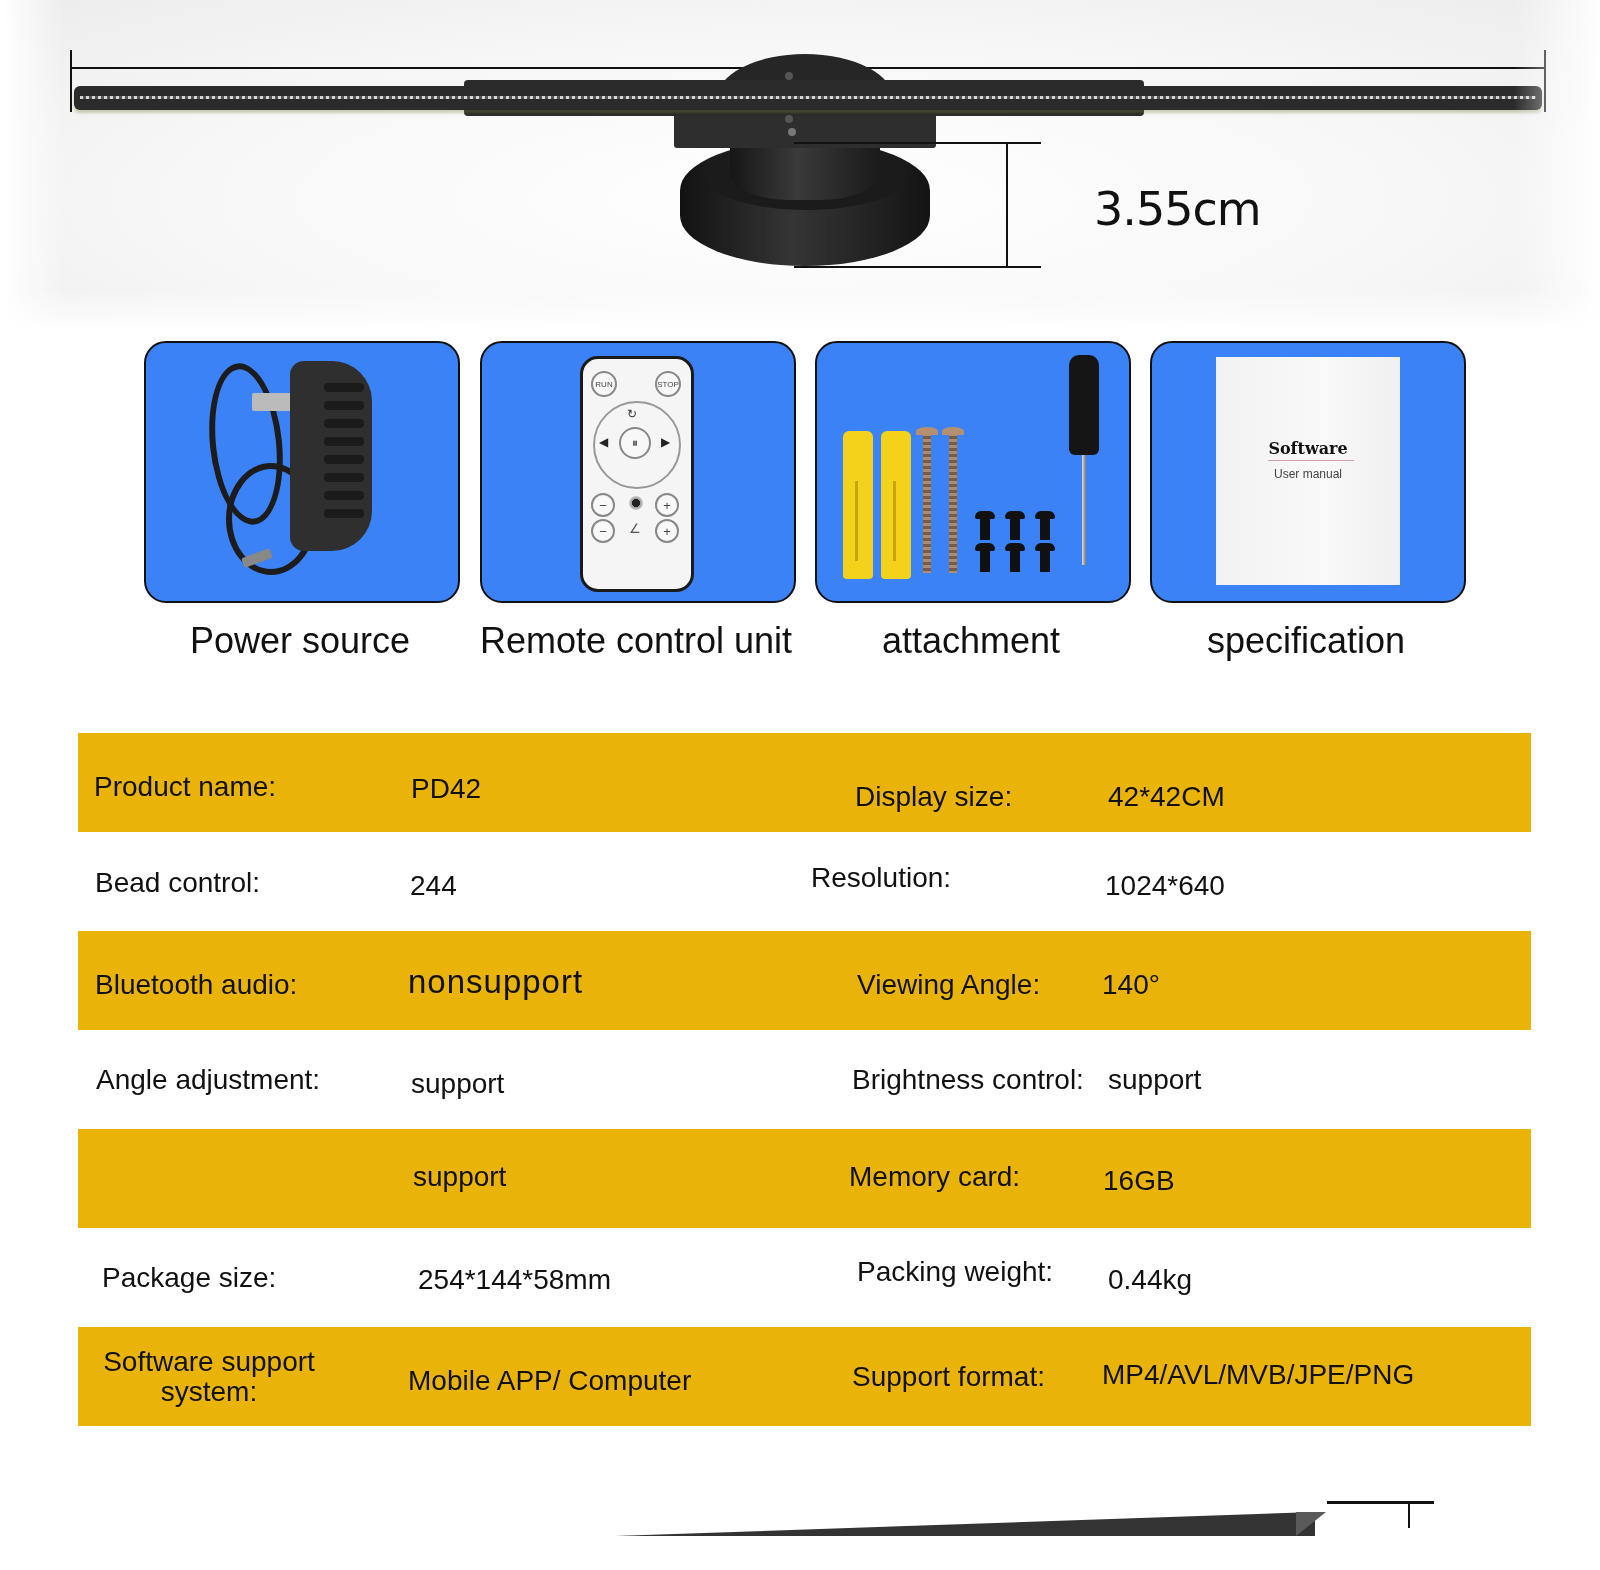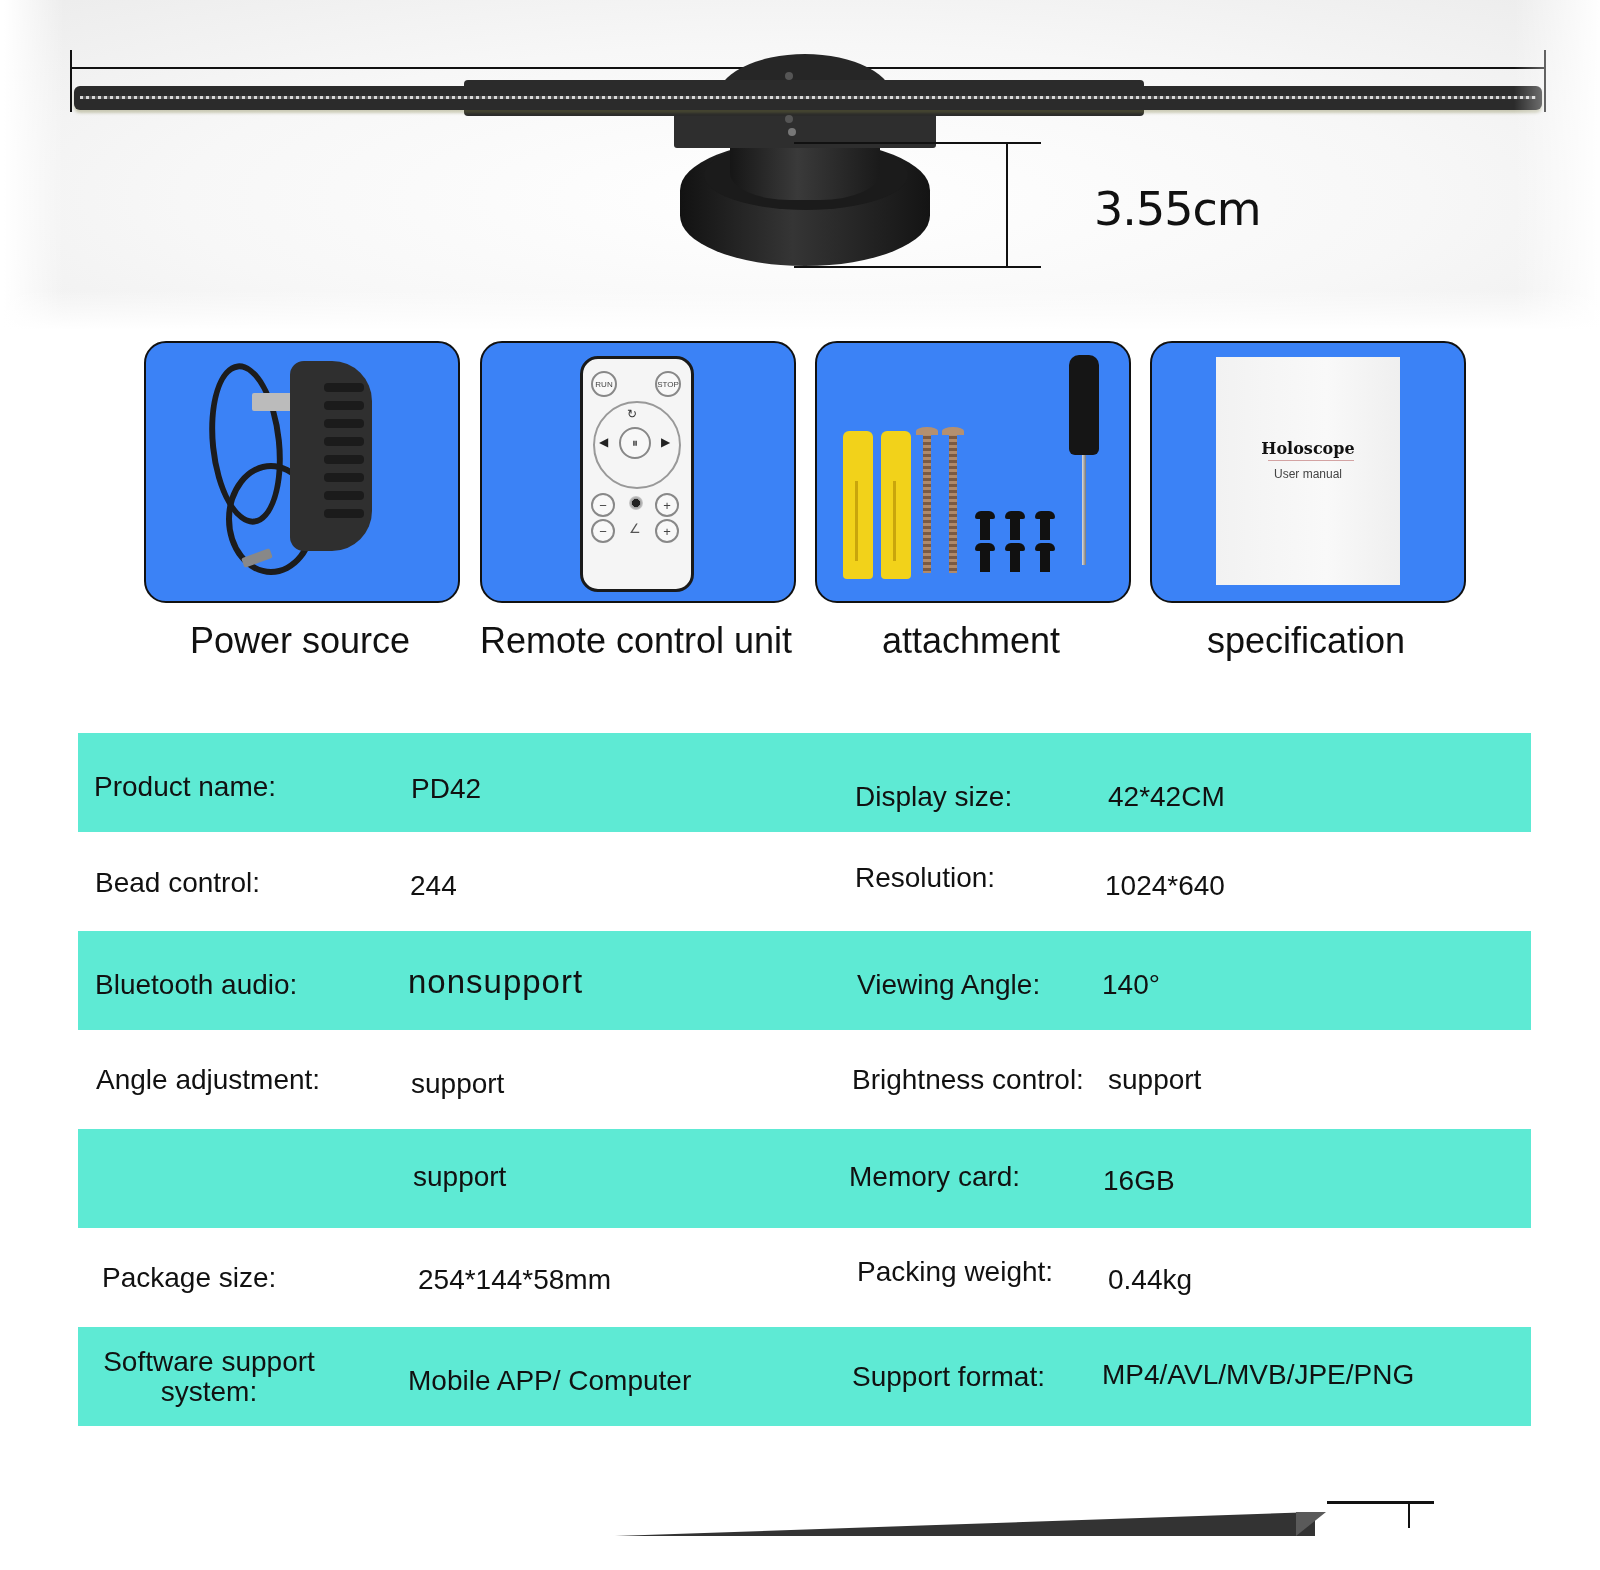--- a/index.html
+++ b/index.html
@@ -60,21 +60,21 @@
 
   
   .manual { position:absolute; left:64px; top:14px; width:184px; height:228px; background:linear-gradient(90deg,#f2f2f2,#f9f9f9 60%,#efefef); }
   .manual-title { position:absolute; left:0; width:184px; top:82px; text-align:center; font-family:"DejaVu Serif", serif; font-weight:bold; font-size:16px; color:#111; }
   .manual-underline { position:absolute; left:52px; top:103px; width:86px; height:1px; background:#d3a3a3; }
   .manual-sub { position:absolute; left:0; width:184px; top:110px; text-align:center; font-size:12px; color:#444; }
 
   
   .spec-table { position:absolute; left:78px; top:733px; width:1453px; }
   .spec-row { position:relative; width:1453px; height:99px; }
-  .spec-row.shaded { background:#5eead4; }
+  .spec-row.shaded { background:#eab308; }
   .cell { position:absolute; font-size:28px; color:#111; white-space:nowrap; }
   .cell.two-line { white-space:normal; text-align:center; line-height:30px; }
 
   
   .bottom-wedge { position:absolute; left:615px; top:1512px; width:0; height:0;
                   border-left:700px solid transparent; border-bottom:24px solid #333; }
   .bottom-tip { position:absolute; left:1296px; top:1512px; width:0; height:0; border-top:24px solid #5a5a5a; border-right:30px solid transparent; }
   .bottom-dim-line { position:absolute; left:1327px; top:1501px; width:107px; height:3px; background:#111; }
   .bottom-dim-tick { position:absolute; left:1408px; top:1502px; width:2px; height:26px; background:#111; }
 </style>
@@ -179,40 +179,40 @@
         <div class="s"></div>
       </div>
     <div class="sd-handle"></div>
     <div class="sd-shaft"></div>
   </div>
 </div>
 <div class="acc-label" style="left:815px;width:312px">attachment</div>
 
 <div class="acc-card" style="left:1150px">
   <div class="manual">
-    <div class="manual-title">Holoscope</div>
+    <div class="manual-title">Software</div>
     <div class="manual-underline"></div>
     <div class="manual-sub">User manual</div>
   </div>
 </div>
 <div class="acc-label" style="left:1150px;width:312px">specification</div>
 
 <div class="spec-table">
 
   <div class="spec-row shaded">
     <div class="cell" style="left:16px;top:38px">Product name:</div>
     <div class="cell" style="left:333px;top:40px">PD42</div>
     <div class="cell" style="left:777px;top:48px">Display size:</div>
     <div class="cell" style="left:1030px;top:48px">42*42CM</div>
   </div>
 
   <div class="spec-row">
     <div class="cell" style="left:17px;top:35px">Bead control:</div>
     <div class="cell" style="left:332px;top:38px">244</div>
-    <div class="cell" style="left:777px;top:30px">Resolution:</div>
+    <div class="cell" style="left:733px;top:30px">Resolution:</div>
     <div class="cell" style="left:1027px;top:38px">1024*640</div>
   </div>
 
   <div class="spec-row shaded">
     <div class="cell" style="left:17px;top:38px">Bluetooth audio:</div>
     <div class="cell" style="left:330px;top:32px;font-size:33px;letter-spacing:1px">nonsupport</div>
     <div class="cell" style="left:779px;top:38px">Viewing Angle:</div>
     <div class="cell" style="left:1024px;top:38px">140°</div>
   </div>
 

